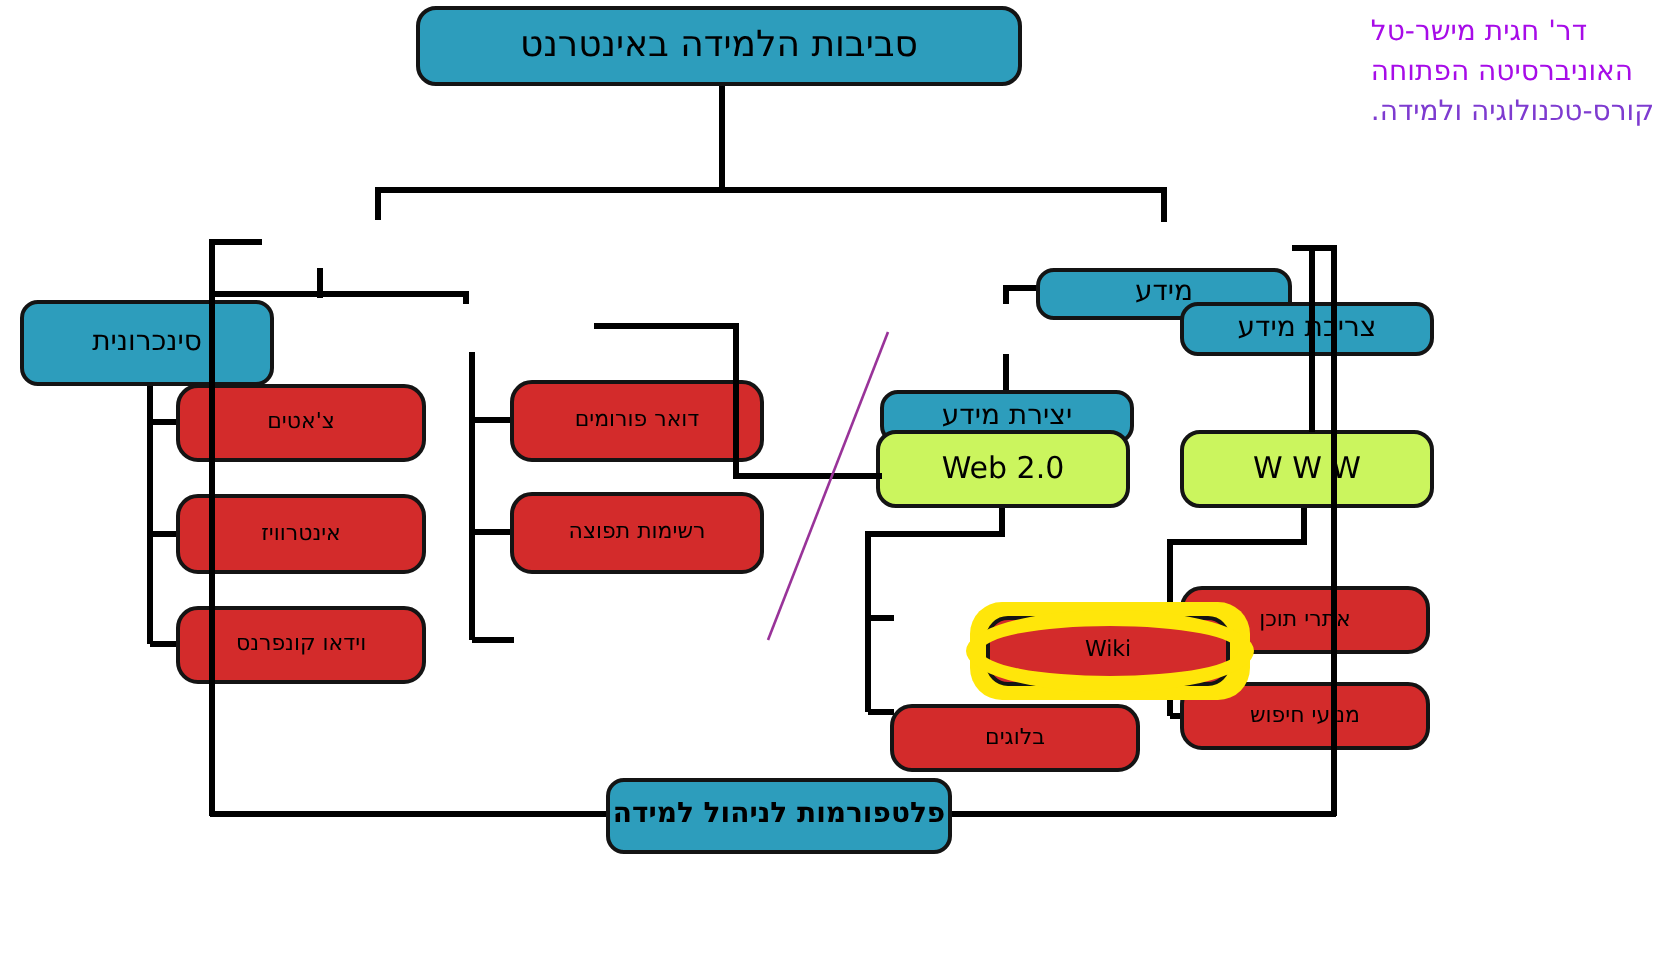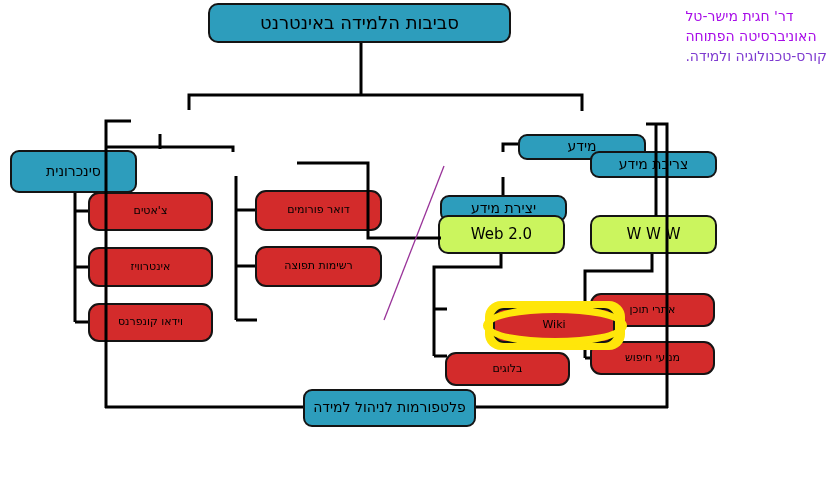--- a/index.html
+++ b/index.html
@@ -90,21 +90,21 @@
   <div class="wiki-wrap">
     <div class="wiki-glow"></div>
     <div class="node red wiki-box">Wiki</div>
     <div class="wiki-ring"></div>
   </div>
 
   <div class="node red" style="left:445px;top:352px;width:125px;height:34px;">בלוגים</div>
   <div class="node red" style="left:590px;top:293px;width:125px;height:34px;">אתרי תוכן</div>
   <div class="node red" style="left:590px;top:341px;width:125px;height:34px;">מנועי חיפוש</div>
 
-  <div class="node teal" style="left:303px;top:389px;width:173px;height:38px;">פלטפורמות לניהול למידה</div>
+  <div class="node teal" style="left:303px;top:389px;width:173px;height:38px;font-weight:bold;">פלטפורמות לניהול למידה</div>
 
   <svg class="overlines" width="830" height="478">
     <g stroke="#000" stroke-width="3" fill="none">
       <path d="M131,121 L106,121 L106,408"></path>
       <path d="M646,124 L667,124 L667,408"></path>
       <path d="M656,124 L656,216"></path>
       <path d="M297,163 L368,163 L368,238 L441,238"></path>
     </g>
     <path d="M444,166 L384,320" stroke="#993399" stroke-width="1.3" fill="none"></path>
   </svg>

